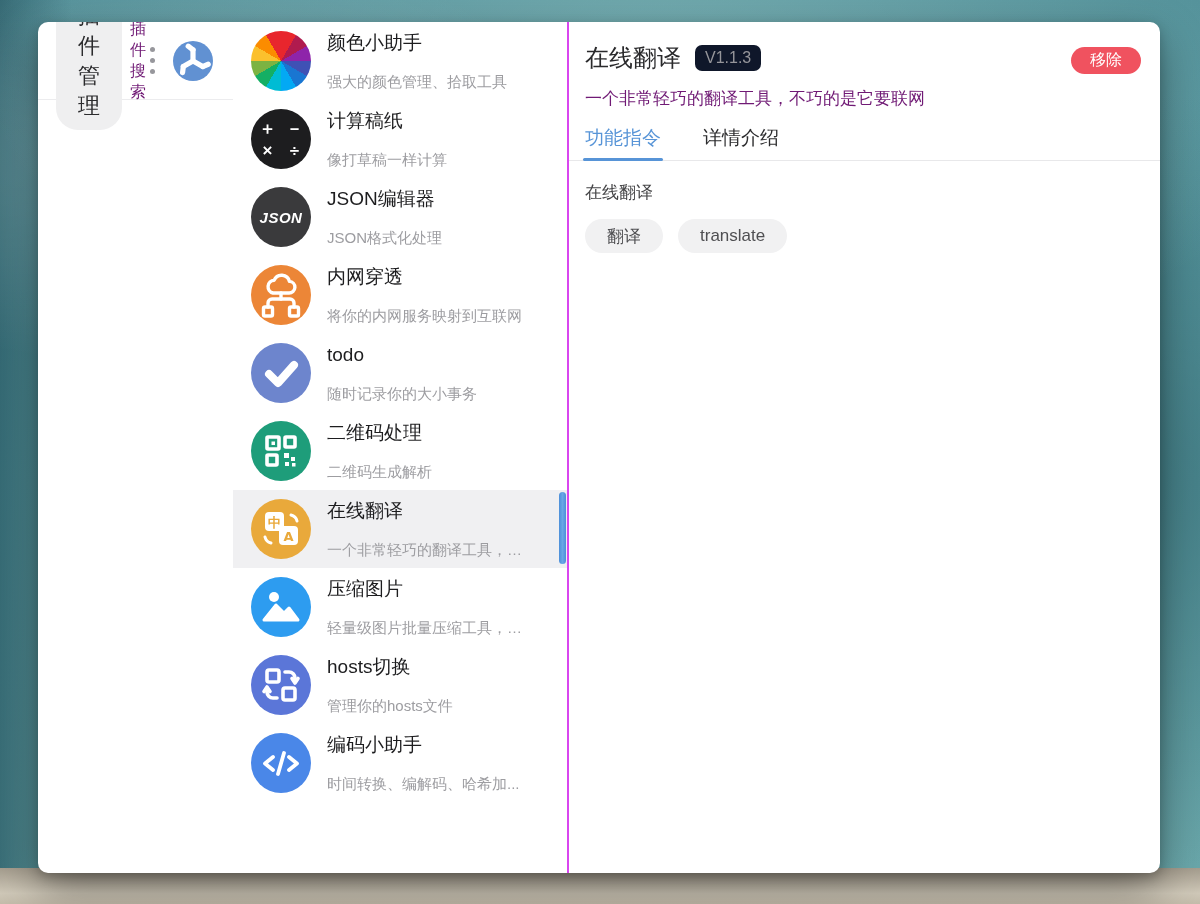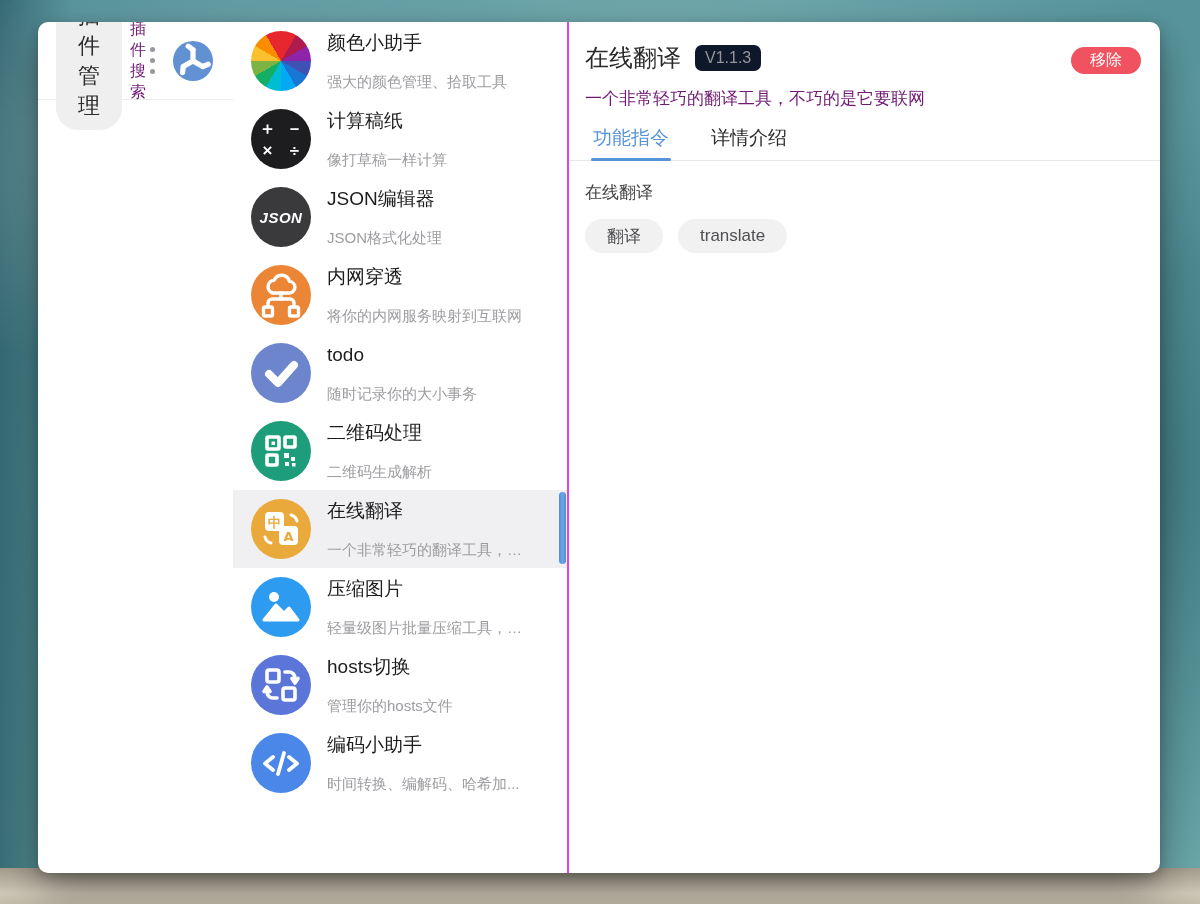--- a/index.html
+++ b/index.html
@@ -94,21 +94,21 @@
     position:absolute; right:19px; top:25px; background:#f0525f; color:#fff;
     border:none; border-radius:16px; height:27px; padding:0 19px;
     font-size:16px; font-family:inherit; cursor:pointer;
   }
   .detail-desc { margin-top:13px; font-size:17px; color:#701a75; }
   .tabs-row {
     margin-top:15px; display:flex; gap:42px; border-bottom:1px solid #e8e8ea;
     padding:0 0 0 16px;
   }
   .tab { font-size:19px; padding-bottom:9px; position:relative; cursor:pointer; color:#2c2c2e; }
-  .tab.active { color:#5794d7;margin-left:8px; }
+  .tab.active { color:#5794d7; }
   .tab.active::after {
     content:""; position:absolute; left:-2px; right:-2px; bottom:-1px;
     height:3px; border-radius:2px; background:#5794d7;
   }
   .cmd-section { padding:20px 20px 0 16px; }
   .cmd-title { font-size:17px; color:#454547; }
   .tag-row { display:flex; gap:15px; margin-top:15px;align-items:flex-end; }
   .tag-pill {
     background:#f1f1f2; color:#4f4f52; font-size:17px;
     border-radius:17px; height:34px; display:flex; align-items:center; padding:0 22px;

